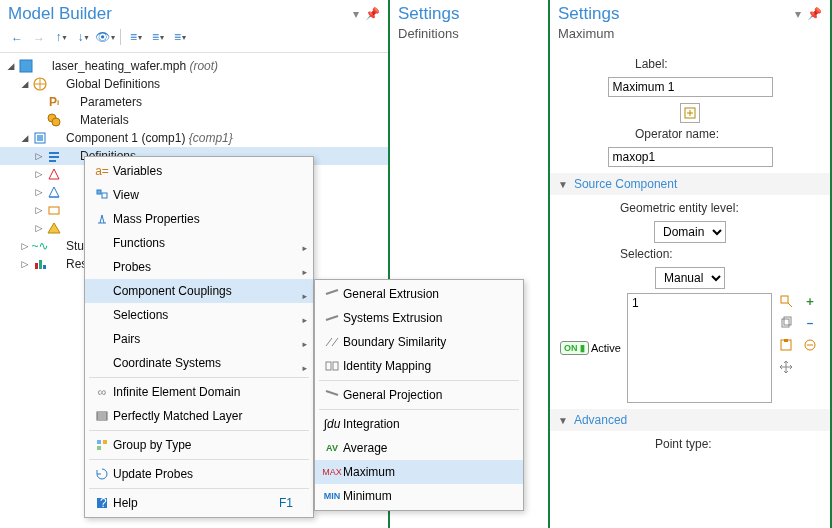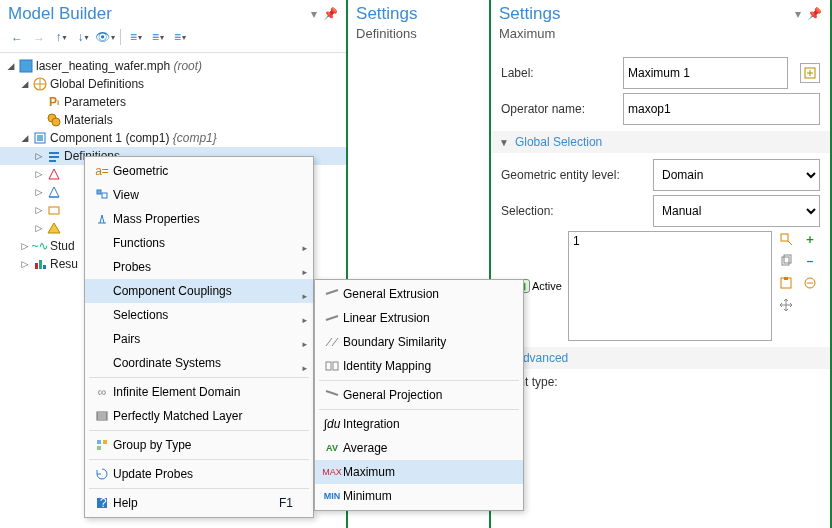--- a/index.html
+++ b/index.html
@@ -16,42 +16,42 @@
 
 .toolbar { display: flex; align-items: center; gap: 4px; padding: 2px 8px 6px 8px; border-bottom: 1px solid #e0e0e0; }
 .tb-btn { width: 18px; height: 18px; display: flex; align-items: center; justify-content: center; color: #2a7acb; }
 .tb-sep { width: 1px; height: 16px; background: #ccc; margin: 0 2px; }
 .tb-drop::after { content: "▾"; font-size: 8px; color: #555; margin-left: 1px; }
 
 .tree { padding: 4px 0; overflow: hidden; }
 .tree-row { display: flex; align-items: center; height: 18px; white-space: nowrap; }
 .tree-row .twisty { width: 10px; font-size: 9px; color: #555; text-align: center; }
 .tree-row .icon { width: 16px; height: 16px; display: inline-flex; align-items: center; justify-content: center; margin: 0 2px; }
-.tree-row .lbl { color: #222; }
+.tree-row .lbl { color: #222; margin-left: 16px; }
 .tree-row .lbl i { font-style: italic; color: #666; }
 .tree-row.selected { background: #d6e8f7; }
 
 .ind0 { padding-left: 6px; }
 .ind1 { padding-left: 20px; }
 .ind2 { padding-left: 34px; }
 
 .ctx-menu { position: absolute; background: #fafafa; border: 1px solid #aaa; box-shadow: 2px 2px 6px rgba(0,0,0,.2); padding: 2px 0; z-index: 10; }
 .ctx-item { display: flex; align-items: center; height: 24px; padding: 0 20px 0 6px; position: relative; }
 .ctx-item:hover, .ctx-item.hl { background: #d6e8f7; }
 .ctx-item .icon { width: 22px; height: 16px; display: inline-flex; align-items: center; justify-content: center; }
 .ctx-item .lbl { flex: 1; }
 .ctx-item .sub::after { content: "▸"; font-size: 9px; color: #666; position: absolute; right: 6px; }
-.ctx-item .short { color: #0f172a; margin-left: 20px; }
+.ctx-item .short { color: #0369a1; margin-left: 20px; }
 .ctx-sep { height: 1px; background: #ddd; margin: 2px 4px; }
 
 .menu1 { top: 156px; left: 84px; width: 230px; }
 .menu2 { top: 279px; left: 314px; width: 210px; }
 
 .form { padding: 6px 10px; }
-.form-row { display: flex; align-items: center; margin: 4px 0; gap: 12px; }
+.form-row { display: flex; align-items: center; margin: 4px 0; gap: 6px; flex-direction: column; }
 .form-row label { width: 110px; color: #333; }
 .form-row input, .form-row select { flex: 1; border: 1px solid #aaa; padding: 2px 4px; background: #fff; height: 32px; }
 .section-hd { background: #f4f4f4; padding: 4px 8px; margin: 6px -10px; color: #3b8cd4; display: flex; align-items: center; }
 .section-hd .tw { color: #666; margin-right: 6px; font-size: 10px; }
 
 .sel-box { display: flex; gap: 6px; margin-top: 4px; }
 .active-col { display: flex; flex-direction: row; align-items: center; gap: 2px; }
 .toggle-on { border: 1px solid #888; border-radius: 3px; padding: 1px 3px; font-size: 9px; font-weight: bold; color: #3a3; background: #eaffea; }
 .listbox { flex: 1; border: 1px solid #aaa; height: 110px; padding: 2px 4px; }
 .side-btns { display: flex; flex-direction: column; gap: 6px; width: 18px; }
@@ -192,21 +192,21 @@
             <rect x="10" y="8" width="3" height="4" fill="#27c"></rect>
           </svg>
       </span>
       <span class="lbl">Resu</span>
     </div>
   </div>
 
   <div class="ctx-menu menu1">
     <div class="ctx-item">
         <span class="icon" style="color:#c77c1e">a=</span>
-        <span class="lbl">Geometric</span>
+        <span class="lbl">Variables</span>
       </div>
     <div class="ctx-item">
         <span class="icon">
           <svg width="14" height="14">
             <rect x="2" y="2" width="4" height="4" fill="#6fb4e8" stroke="#2a7acb"></rect>
             <rect x="7" y="5" width="5" height="5" fill="none" stroke="#2a7acb"></rect>
           </svg>
         </span>
         <span class="lbl">View</span>
       </div>
@@ -304,21 +304,21 @@
           </svg>
         </span>
         <span class="lbl">General Extrusion</span>
       </div>
     <div class="ctx-item">
         <span class="icon">
           <svg width="16" height="14">
             <path d="M2 9 L14 5" stroke="#888" stroke-width="2"></path>
           </svg>
         </span>
-        <span class="lbl">Linear Extrusion</span>
+        <span class="lbl">Systems Extrusion</span>
       </div>
     <div class="ctx-item">
         <span class="icon">
           <svg width="16" height="14">
             <path d="M2 11 L8 3 M8 11 L14 3" stroke="#888"></path>
           </svg>
         </span>
         <span class="lbl">Boundary Similarity</span>
       </div>
     <div class="ctx-item">
@@ -387,21 +387,21 @@
           </svg>
         </span>
     </div>
     <div class="form-row">
       <label>Operator name:</label>
       <input value="maxop1" style="">
     </div>
 
     <div class="section-hd">
         <span class="tw">▼</span>
-        <span>Global Selection</span>
+        <span>Source Component</span>
       </div>
 
     <div class="form-row">
       <label style="width:140px">Geometric entity level:</label>
       <select><option>Domain</option></select>
     </div>
     <div class="form-row">
       <label style="width:140px">Selection:</label>
       <select><option>Manual</option></select>
     </div>

